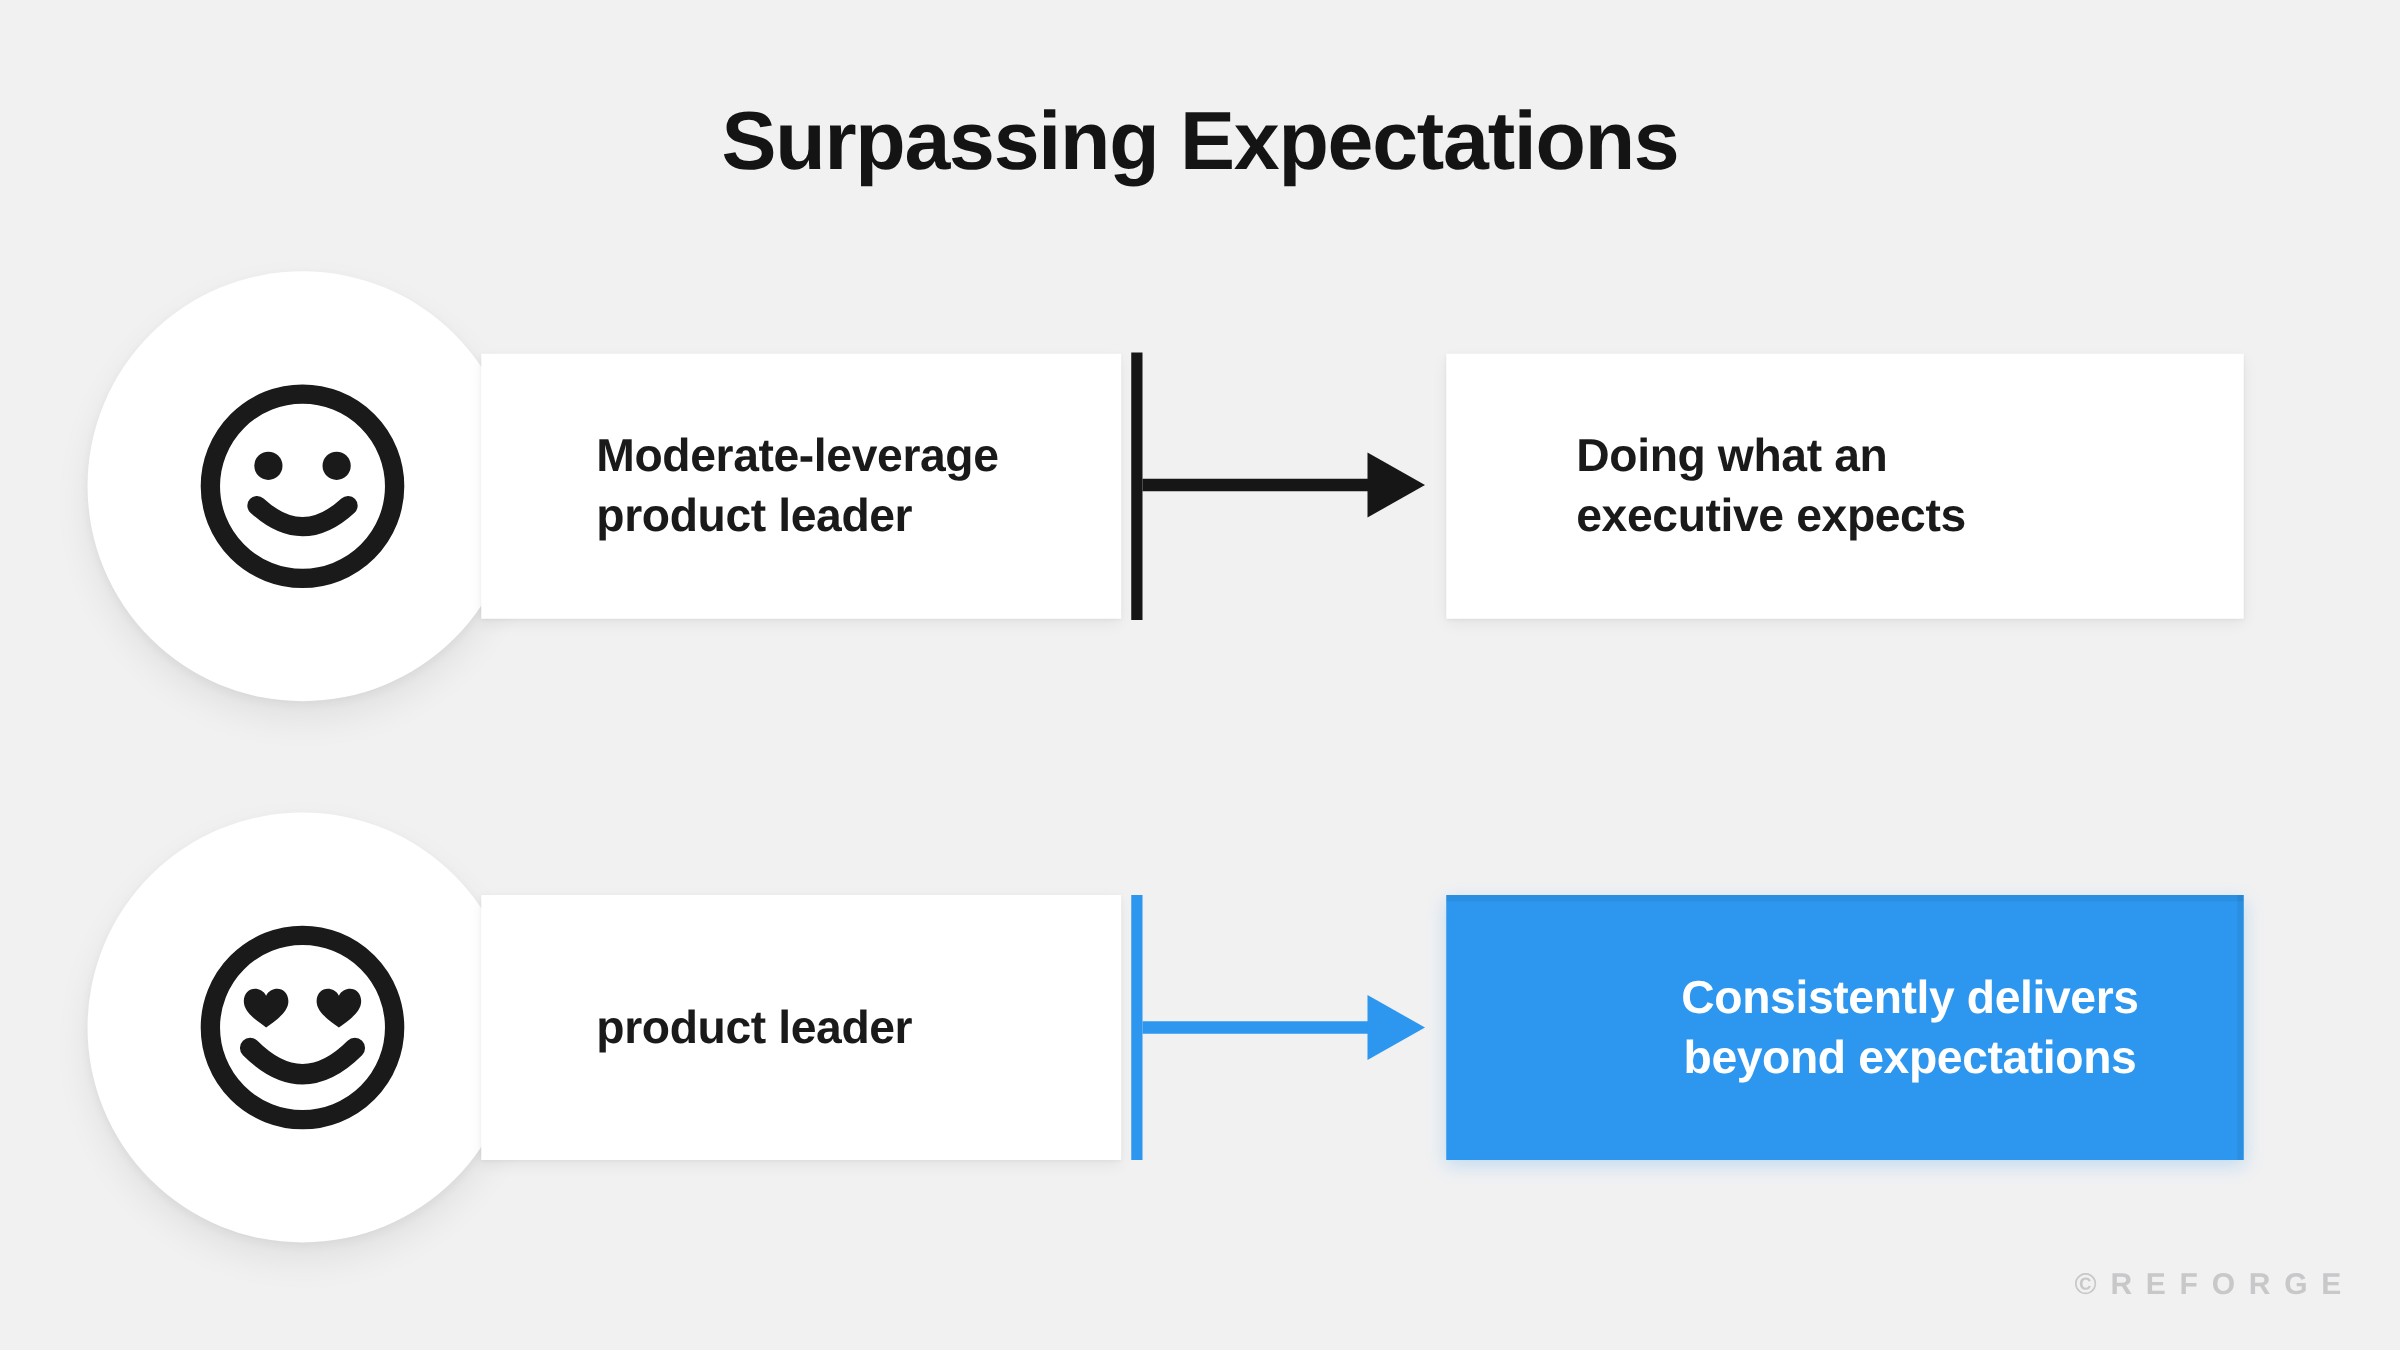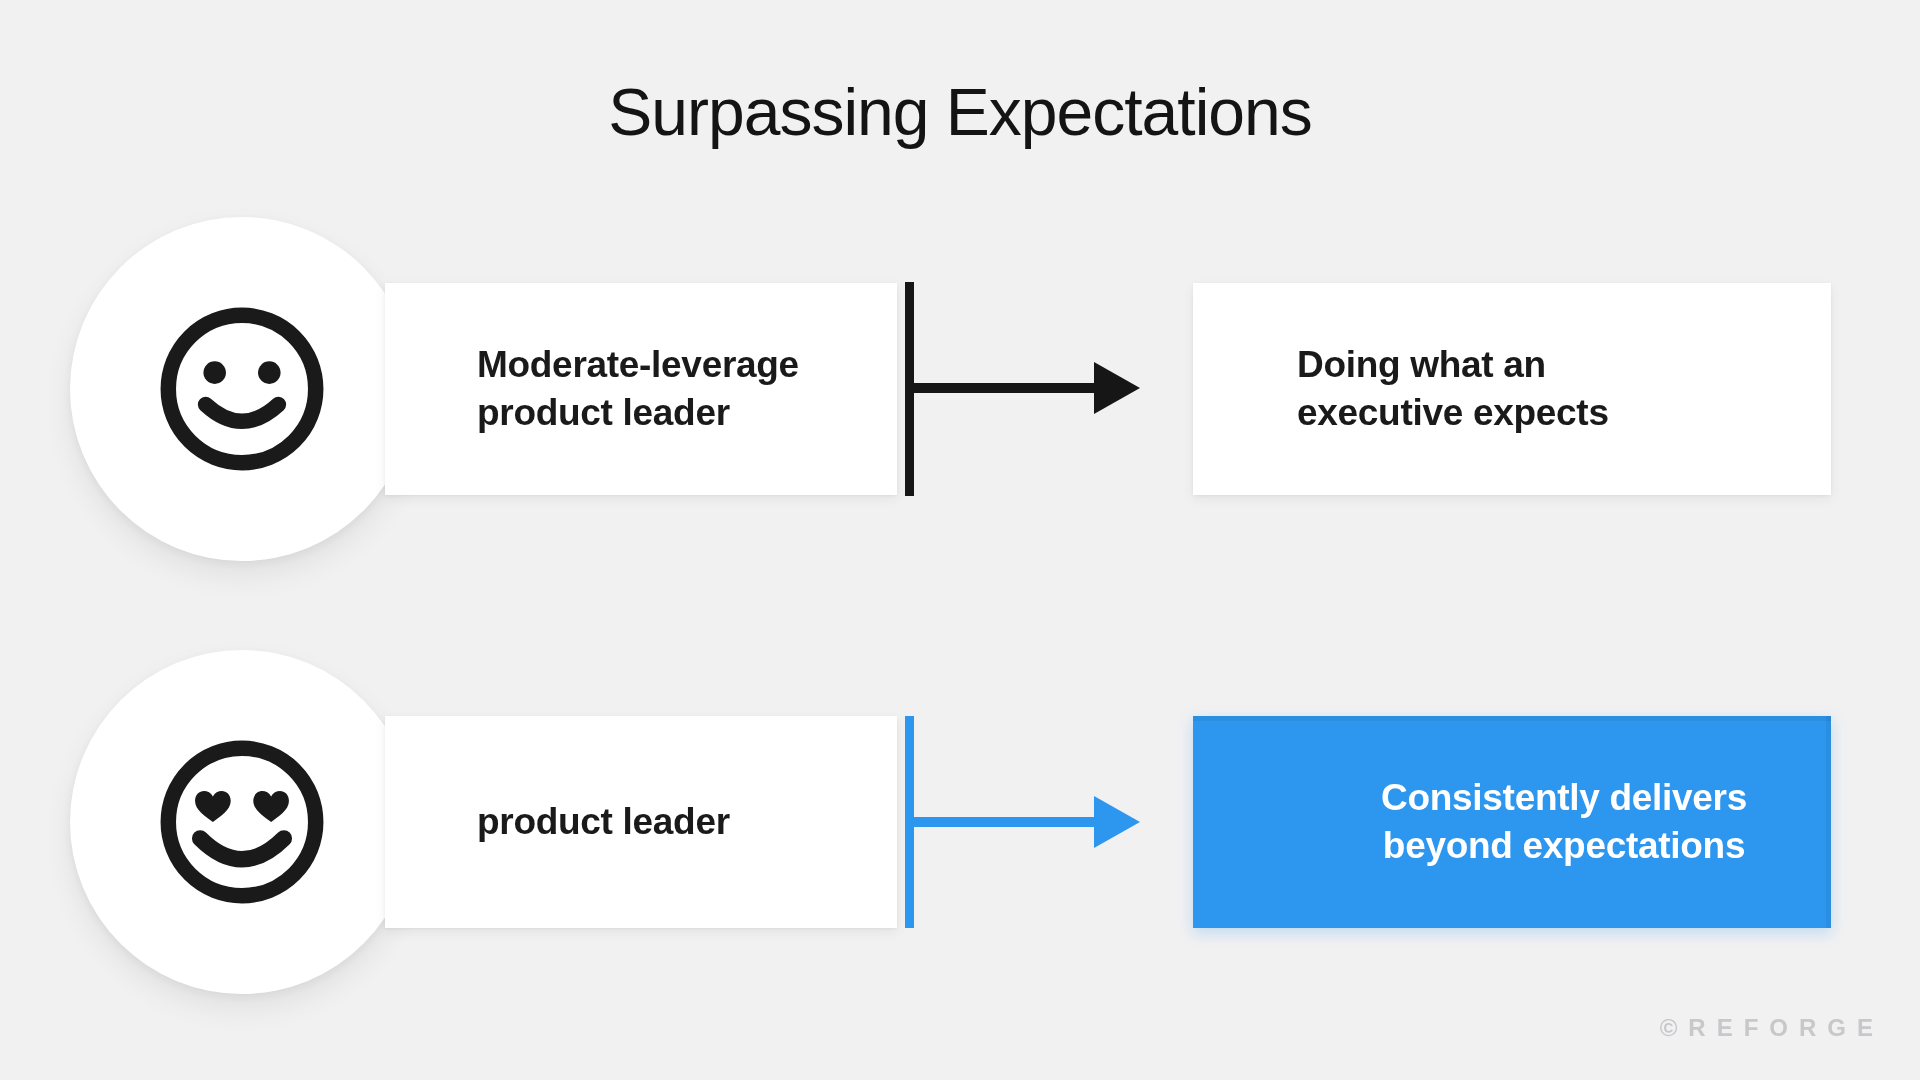--- a/index.html
+++ b/index.html
@@ -8,42 +8,42 @@
     background:var(--bg,#F1F1F2);
     font-family:"Liberation Sans",sans-serif;
     position:relative;overflow:hidden;
     color:#1A1A1A;
   }
   .stage{position:absolute;inset:0;}
 
   .title{
     position:absolute;left:0;top:30px;width:1920px;
     text-align:center;
-    font-size:66px;font-weight:400;letter-spacing:-1px;
+    font-size:66px;font-weight:700;letter-spacing:-1px;
     color:#141414;
   }
 
   .badge-circle{
     position:absolute;left:70px;width:344px;height:344px;
     background:#fff;border-radius:50%;
     box-shadow:0 14px 30px rgba(0,0,0,.07),0 3px 8px rgba(0,0,0,.05);
     display:flex;align-items:center;justify-content:center;
   }
   .row1 .badge-circle{top:217px;}
   .row2 .badge-circle{top:650px;}
   .face-svg{width:182px;height:182px;display:block;}
 
   .node{
     position:absolute;height:212px;background:#fff;
     box-shadow:0 4px 12px rgba(0,0,0,.06),0 1px 3px rgba(0,0,0,.05);
     display:flex;flex-direction:column;justify-content:center;
     box-sizing:border-box;
   }
   .source-node{left:385px;width:512px;padding-left:92px;}
-  .result-node{left:1193px;width:638px;padding-left:104px;}
+  .result-node{left:1157px;width:638px;padding-left:104px;}
   .row1 .node{top:283px;}
   .row2 .node{top:716px;}
 
   .node .line{
     font-size:37px;font-weight:700;line-height:48px;
     letter-spacing:-0.3px;white-space:nowrap;
   }
 
   .row2 .result-node{
     background:var(--accent,#2D96EE);color:#fff;

